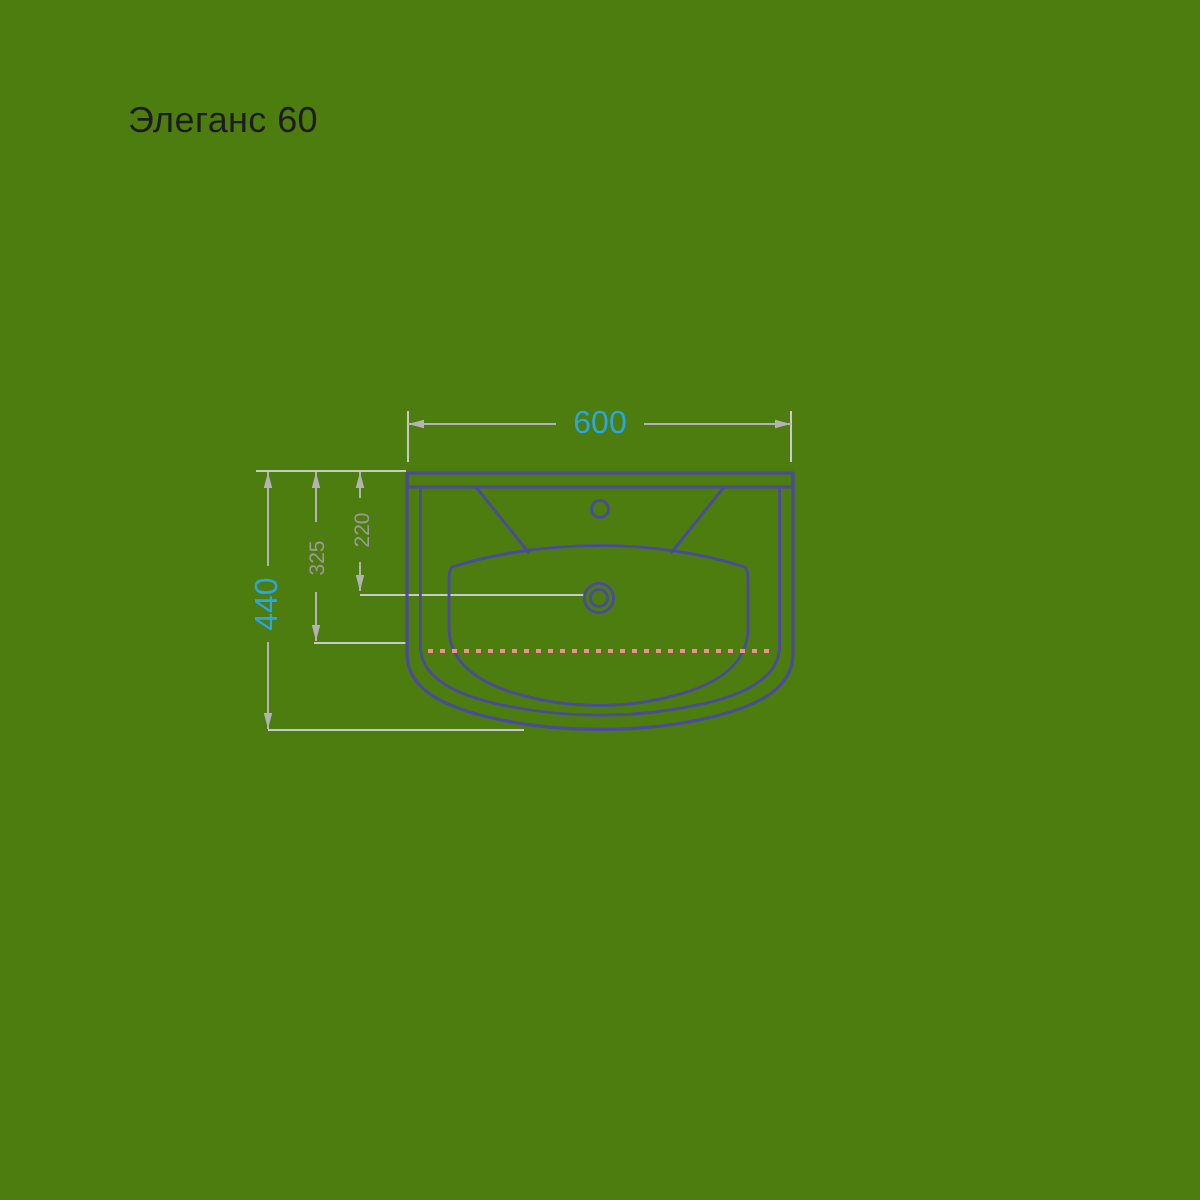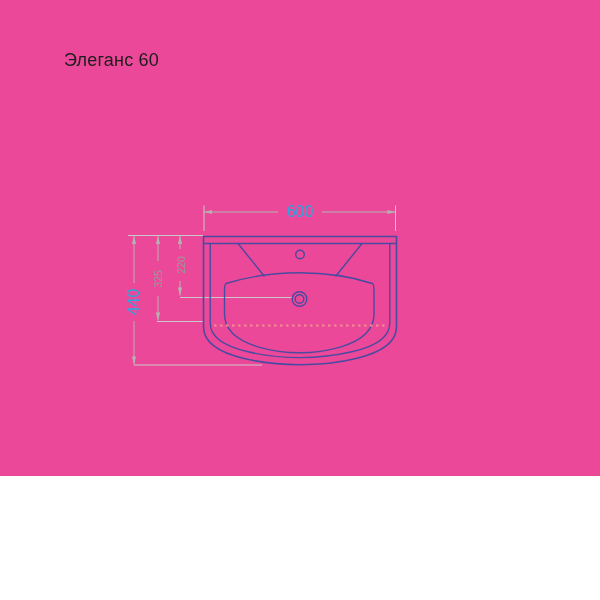--- a/index.html
+++ b/index.html
@@ -1,19 +1,19 @@
 <!DOCTYPE html>
 <html><head>
 <meta charset="utf-8">
 <style>
   html, body { margin: 0; padding: 0; background: #ffffff; }
   .page {
     position: relative;
-    width: 600px; height: 476px;
-    background: #ec4899;
+    width: 600px; height: 600px;
+    background: #4d7c0f;
     font-family: "Liberation Sans", "DejaVu Sans", sans-serif;
     overflow: hidden;
   }
   .title {
     position: absolute;
     left: 64px; top: 50px;
     font-size: 18px;
     color: #1c1c1c;
     letter-spacing: 0.2px;
   }

